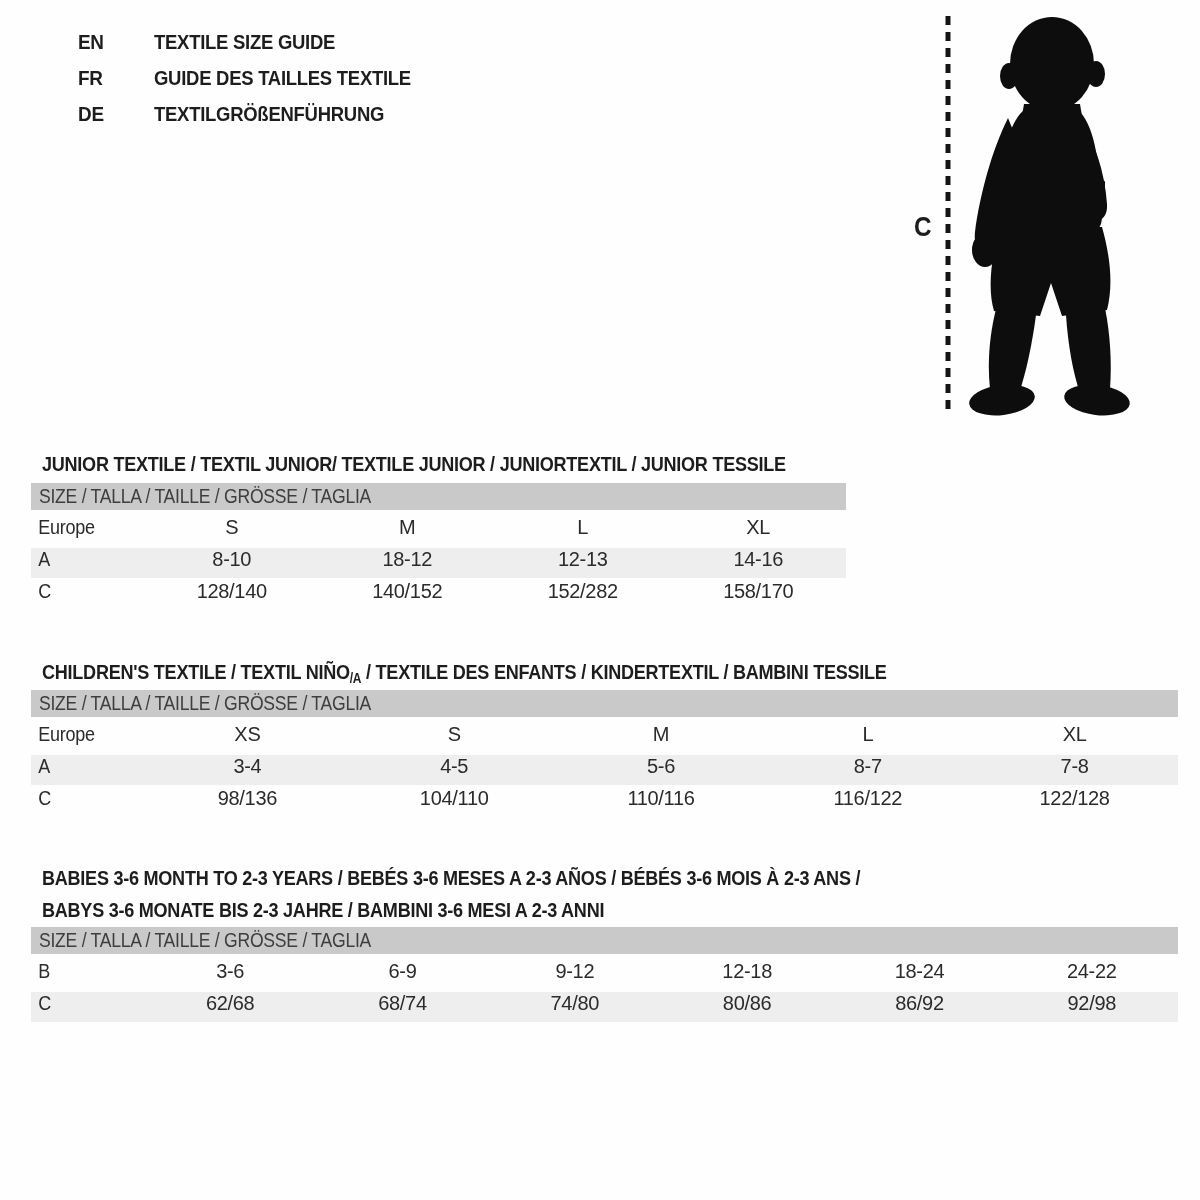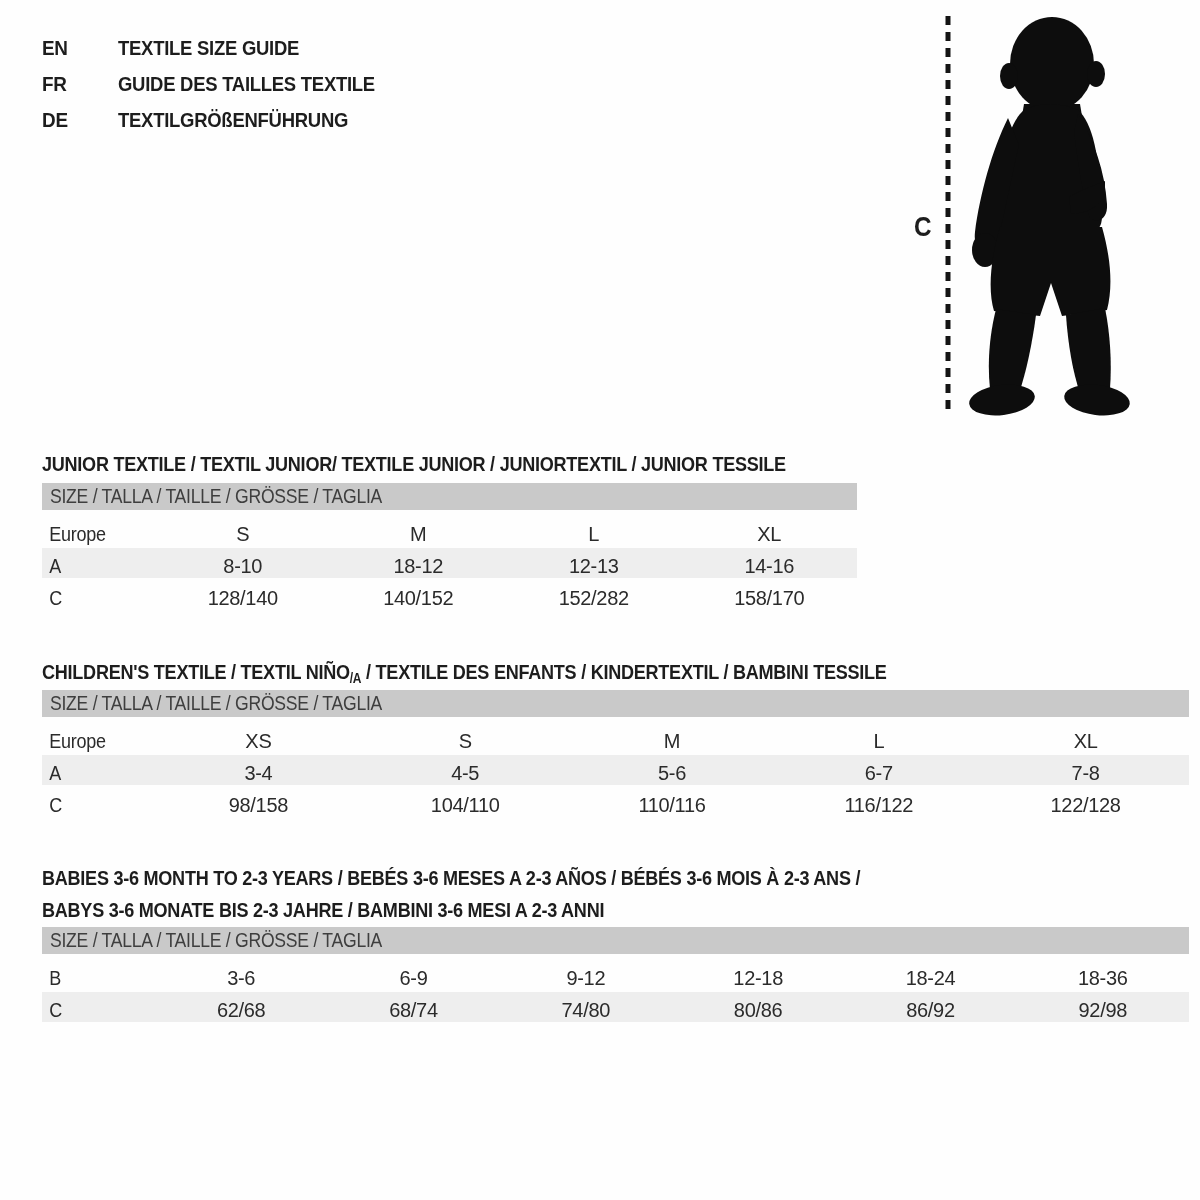--- a/index.html
+++ b/index.html
@@ -7,21 +7,21 @@
     position:relative;
     width:1200px;height:1200px;
     background:#fefefe;
     font-family:"Liberation Sans","DejaVu Sans",sans-serif;
     color:#1d1d1d;
     overflow:hidden;
     letter-spacing:-0.3px;
   }
   
   .lang-list{position:absolute;left:42px;top:30px;}
-  .lang-row{display:flex;height:36px;align-items:center;}
+  .lang-row{display:flex;height:36px;margin-left:36px;}
   .lang-code{
     width:76px;font-size:21px;font-weight:700;
     transform:scaleX(0.9);transform-origin:left center;white-space:nowrap;
   }
   .lang-label{
     font-size:21px;font-weight:700;white-space:nowrap;
     transform:scaleX(0.88);transform-origin:left center;
   }
   
   .figure-c{
@@ -32,30 +32,30 @@
   .dash-line{position:absolute;left:944px;top:16px;}
   .baby-svg{position:absolute;left:960px;top:12px;}
   
   .sec-title{
     position:absolute;left:42px;
     font-size:21px;font-weight:700;white-space:nowrap;line-height:24px;
     transform:scaleX(0.86);transform-origin:left top;
   }
   .sec-title .sub{font-size:14px;vertical-align:-4px;}
   
-  .tbl{position:absolute;left:42px;}
+  .tbl{position:absolute;left:31px;}
   .size-bar{
     height:27px;background:#c9c9c9;display:flex;align-items:center;
     padding-left:8px;box-sizing:border-box;margin-bottom:6px;
   }
   .size-bar span{
     font-size:20px;color:#3e3e3e;white-space:nowrap;
     transform:scaleX(0.88);transform-origin:left center;
   }
-  .trow{display:flex;height:30px;align-items:flex-end;margin-bottom:2px;}
+  .trow{display:flex;height:30px;align-items:flex-start;margin-bottom:2px;}
   .trow.alt{background:#eeeeee;}
   .tlabel{
     width:113px;padding-left:8px;box-sizing:border-box;
     font-size:20px;color:#2b2b2b;
     transform:scaleX(0.9);transform-origin:left center;white-space:nowrap;
   }
   .tcell{flex:1;text-align:center;font-size:20px;color:#2b2b2b;}
   
   .legend{position:absolute;left:42px;top:1078px;}
   .legend-line{
@@ -147,26 +147,26 @@
       <span class="tcell">S</span>
       <span class="tcell">M</span>
       <span class="tcell">L</span>
       <span class="tcell">XL</span>
     </div>
     <div class="trow alt">
       <span class="tlabel">A</span>
       <span class="tcell">3-4</span>
       <span class="tcell">4-5</span>
       <span class="tcell">5-6</span>
-      <span class="tcell">6-7</span>
+      <span class="tcell">8-7</span>
       <span class="tcell">7-8</span>
     </div>
     <div class="trow">
       <span class="tlabel">C</span>
-      <span class="tcell">98/158</span>
+      <span class="tcell">98/136</span>
       <span class="tcell">104/110</span>
       <span class="tcell">110/116</span>
       <span class="tcell">116/122</span>
       <span class="tcell">122/128</span>
     </div>
   </div>
 
   <h2 class="sec-title" style="top:849px;">
       <span style="display:block;">BABIES 3-6 MONTH TO 2-3 YEARS / BEBÉS 3-6 MESES A 2-3 AÑOS / BÉBÉS 3-6 MOIS À 2-3 ANS /</span>
       <span style="display:block;margin-top:8px;">BABYS 3-6 MONATE BIS 2-3 JAHRE / BAMBINI 3-6 MESI A 2-3 ANNI</span>
@@ -175,21 +175,21 @@
     <div class="size-bar">
       <span>SIZE / TALLA / TAILLE / GRÖSSE / TAGLIA</span>
     </div>
     <div class="trow">
       <span class="tlabel">B</span>
       <span class="tcell">3-6</span>
       <span class="tcell">6-9</span>
       <span class="tcell">9-12</span>
       <span class="tcell">12-18</span>
       <span class="tcell">18-24</span>
-      <span class="tcell">18-36</span>
+      <span class="tcell">24-22</span>
     </div>
     <div class="trow alt">
       <span class="tlabel">C</span>
       <span class="tcell">62/68</span>
       <span class="tcell">68/74</span>
       <span class="tcell">74/80</span>
       <span class="tcell">80/86</span>
       <span class="tcell">86/92</span>
       <span class="tcell">92/98</span>
     </div>

